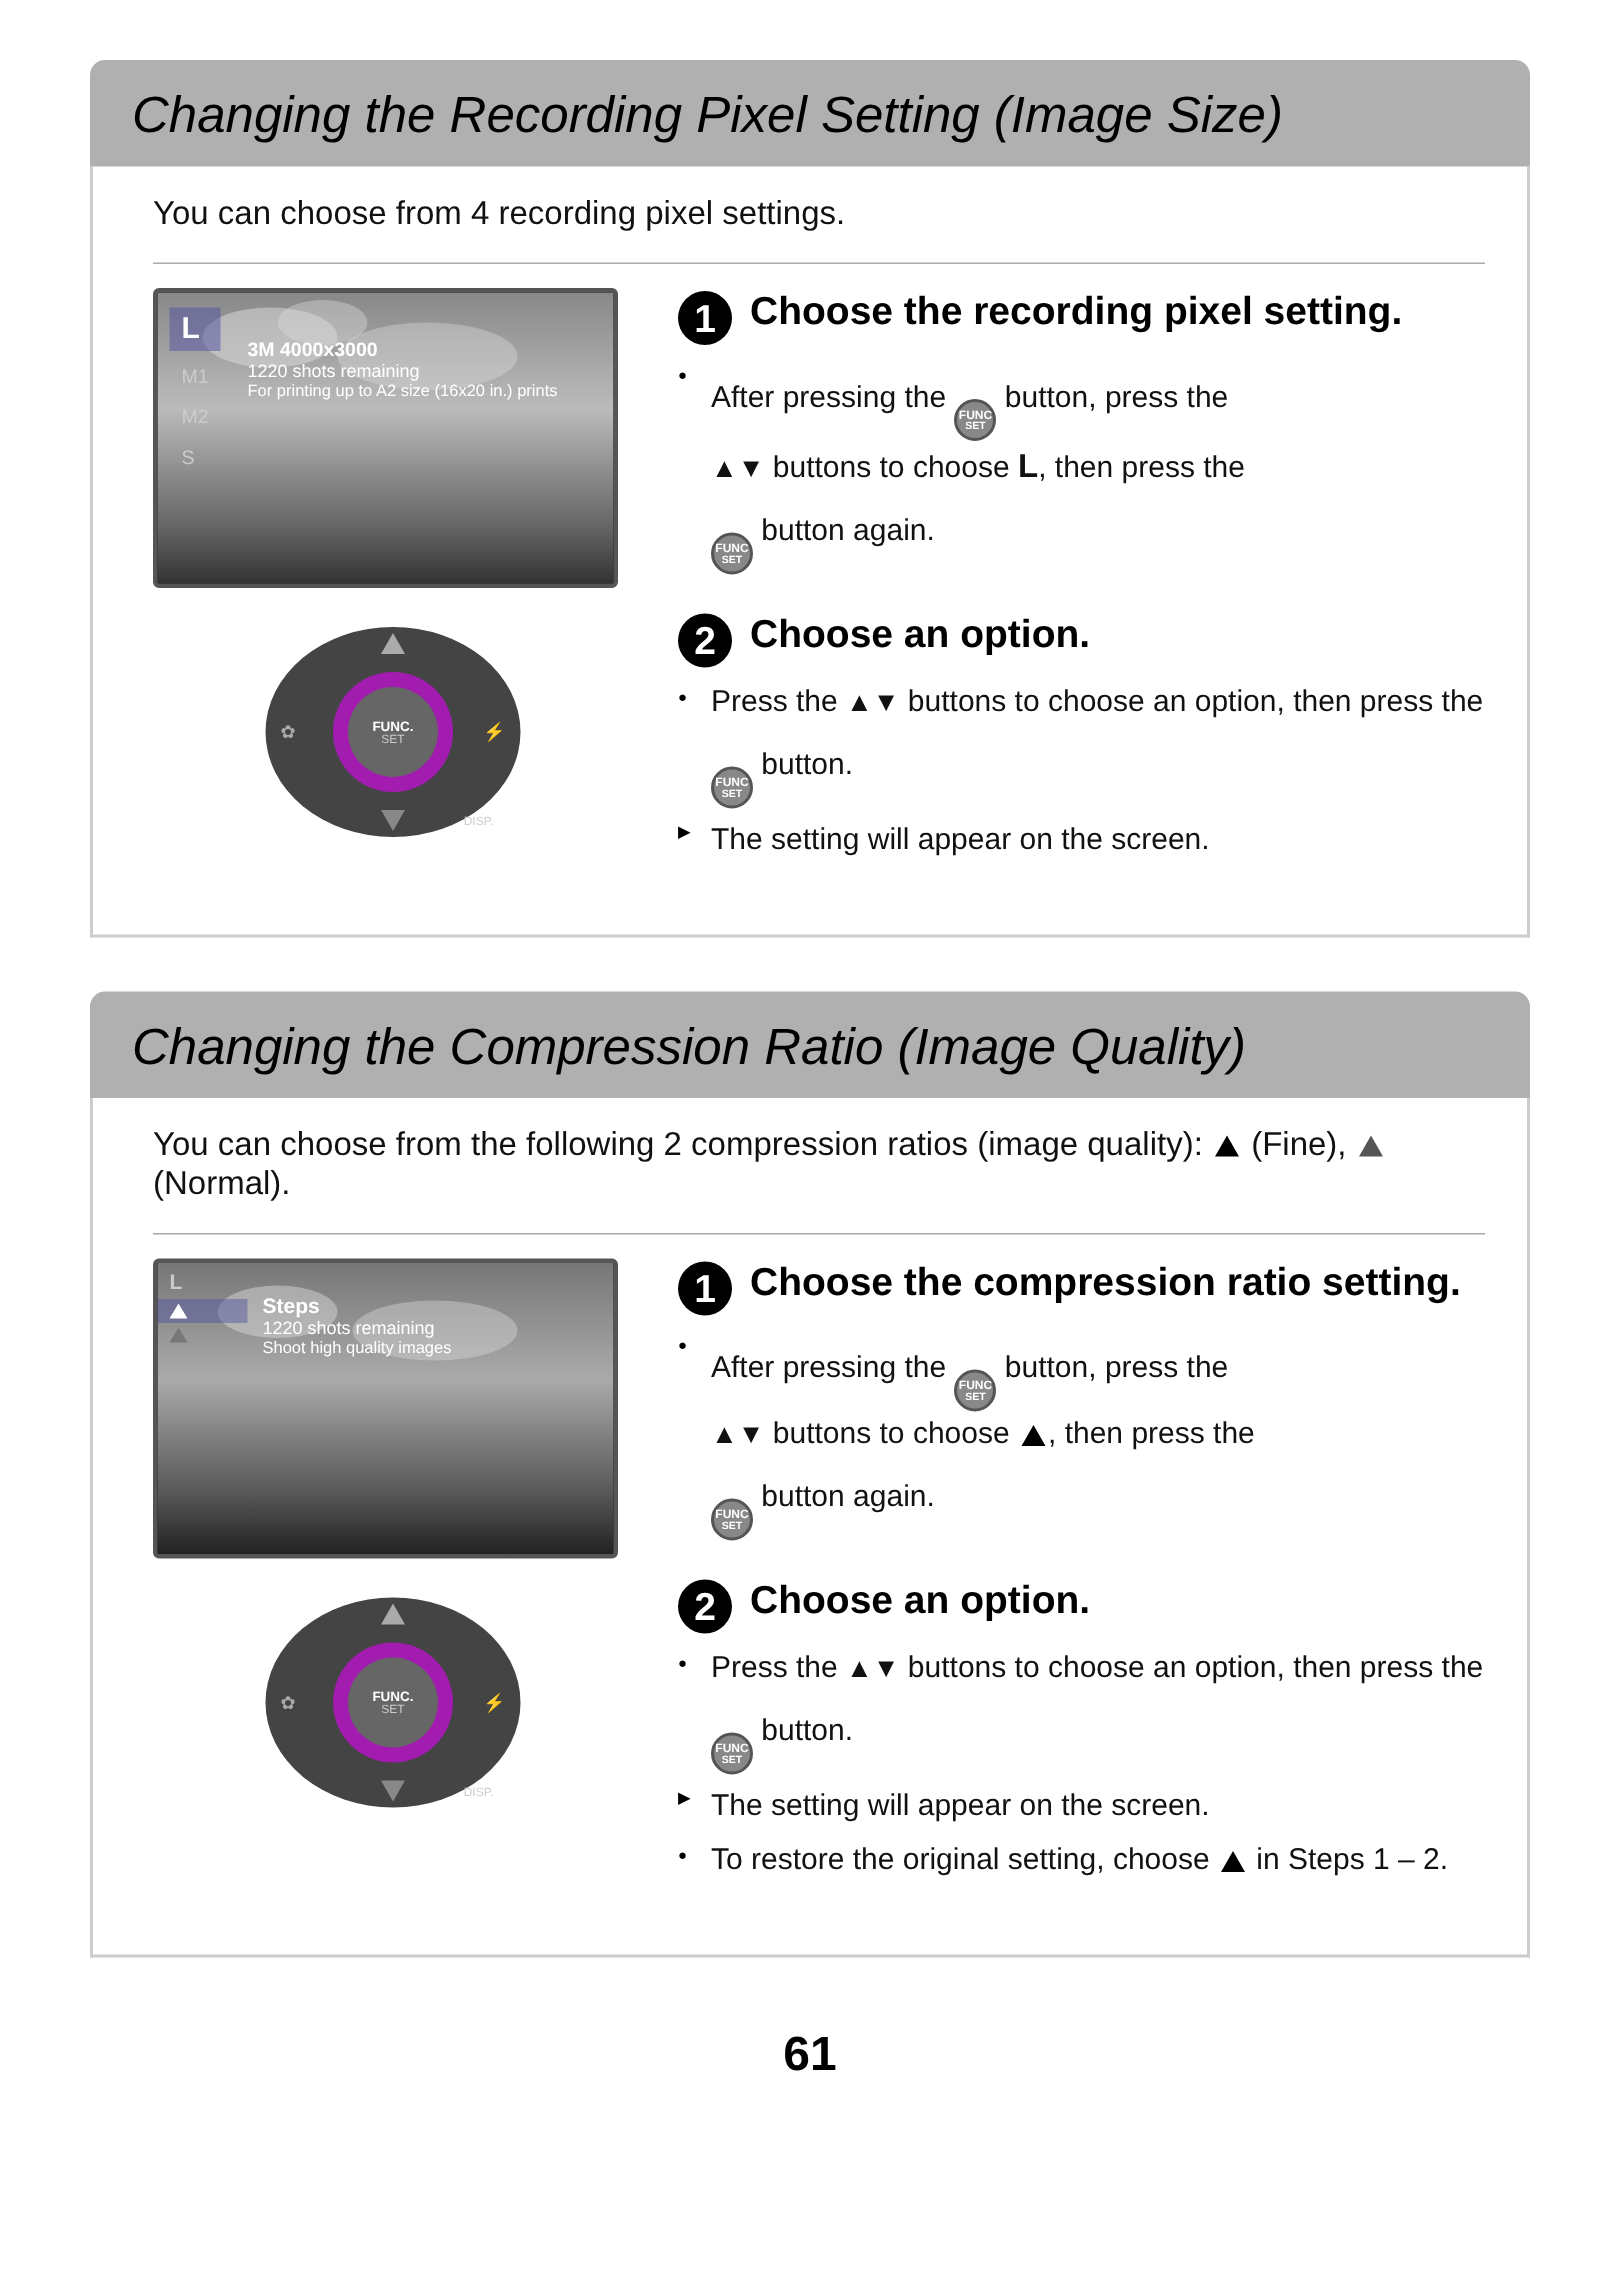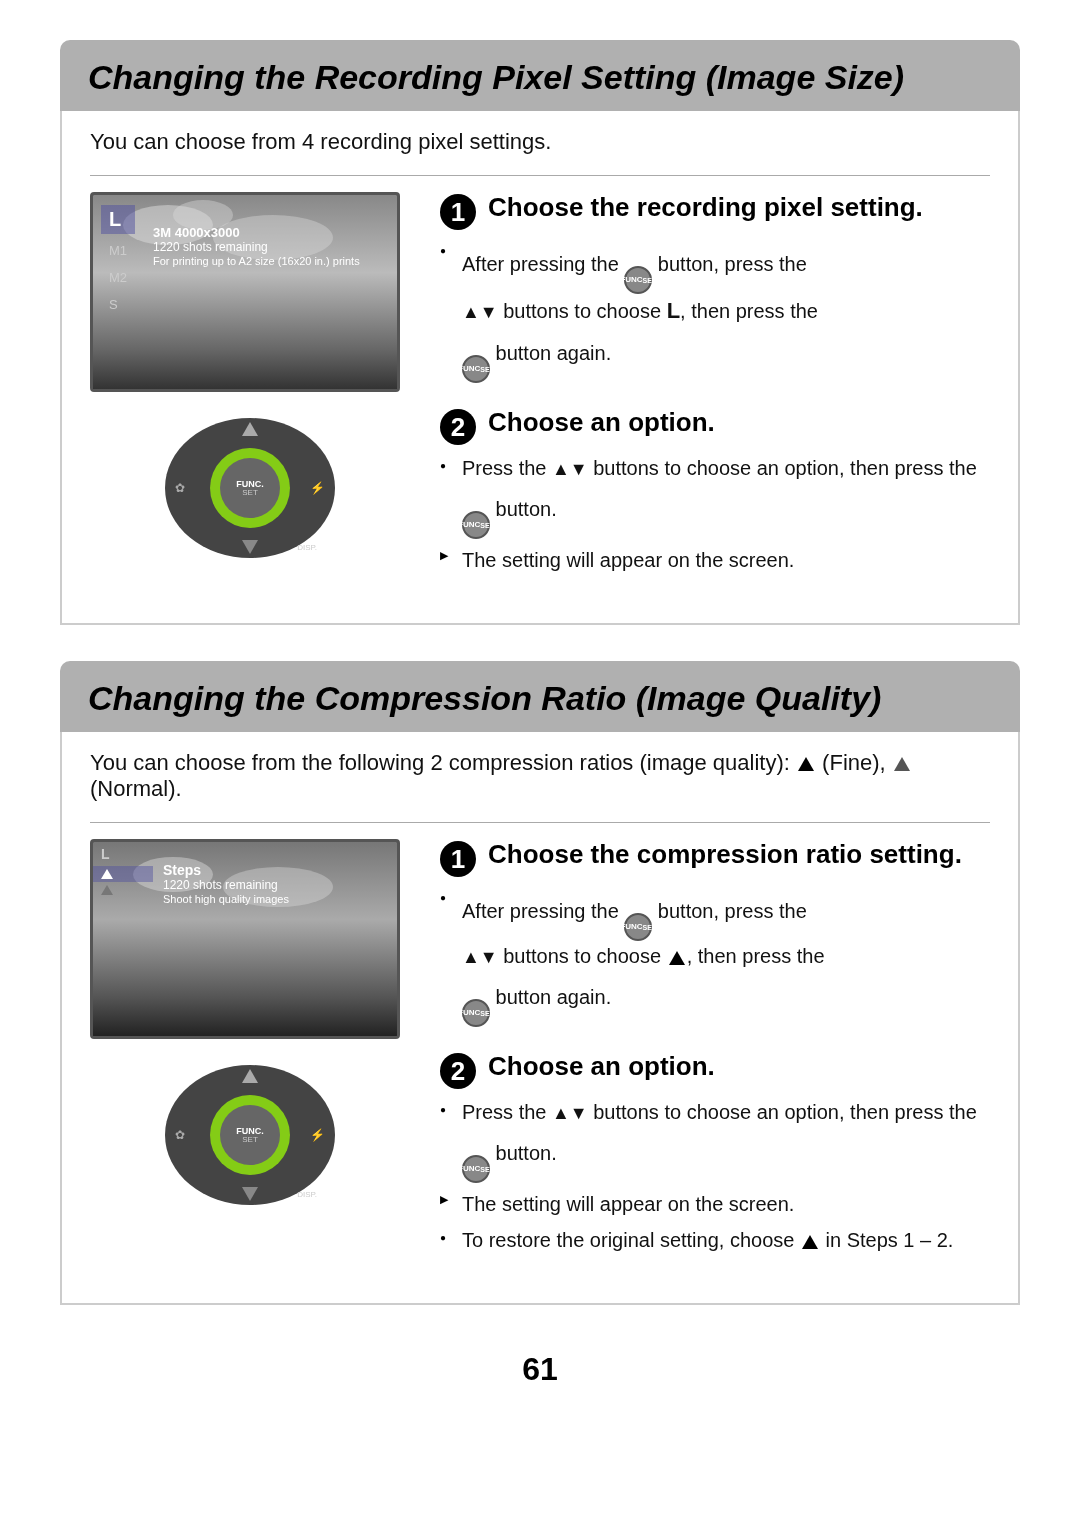--- a/index.html
+++ b/index.html
@@ -14,29 +14,29 @@
     }
 
     .section-header {
       background: #b0b0b0;
       border-radius: 10px 10px 0 0;
       padding: 18px 28px 14px 28px;
       margin-bottom: 0;
     }
     .section-header h1 {
       font-size: 34px;
-      font-weight: 700;
+      font-weight: 400;
       color: #000;
       font-style: italic;
     }
 
     .section-body {
       border: 2px solid #ccc;
       border-top: none;
-      padding: 18px 28px 24px 28px;
+      padding: 18px 28px 24px 40px;
       margin-bottom: 36px;
     }
 
     .intro-text {
       font-size: 22px;
       margin-bottom: 20px;
       color: #111;
     }
 
     .two-col {
@@ -113,21 +113,21 @@
       background: #444;
       display: flex;
       align-items: center;
       justify-content: center;
     }
 
     .dial-inner {
       width: 80px;
       height: 80px;
       border-radius: 50%;
-      background: #84cc16;
+      background: #a21caf;
       display: flex;
       align-items: center;
       justify-content: center;
       position: relative;
       z-index: 2;
     }
 
     .dial-inner-center {
       width: 60px;
       height: 60px;
@@ -282,20 +282,21 @@
       border-radius: 50%;
       width: 28px;
       height: 28px;
       font-size: 9px;
       font-weight: bold;
       color: #fff;
       border: 2px solid #555;
       vertical-align: middle;
       line-height: 1;
       text-align: center;
+      flex-direction: column;
       margin-top: 28px;
     }
 
     
     .L-bold {
       font-weight: 900;
       font-size: 22px;
     }
 
     

